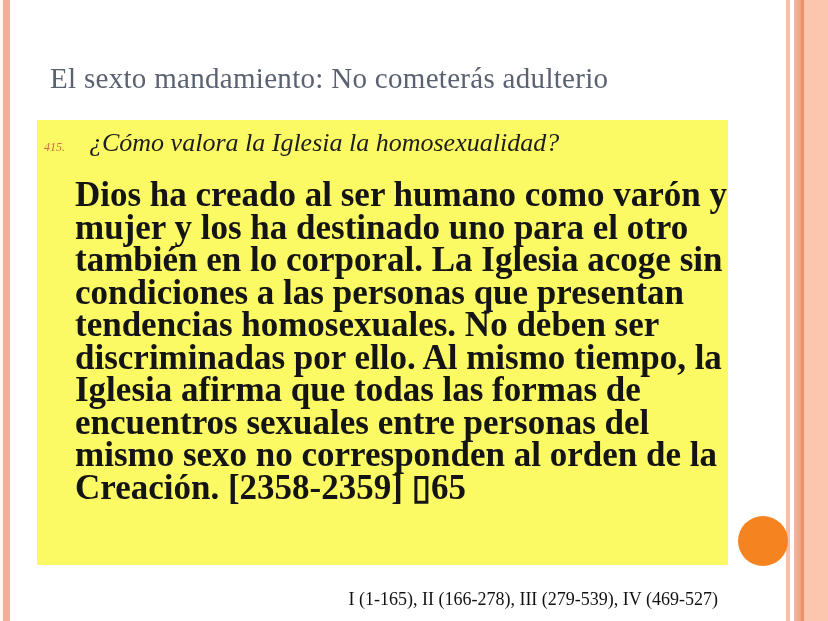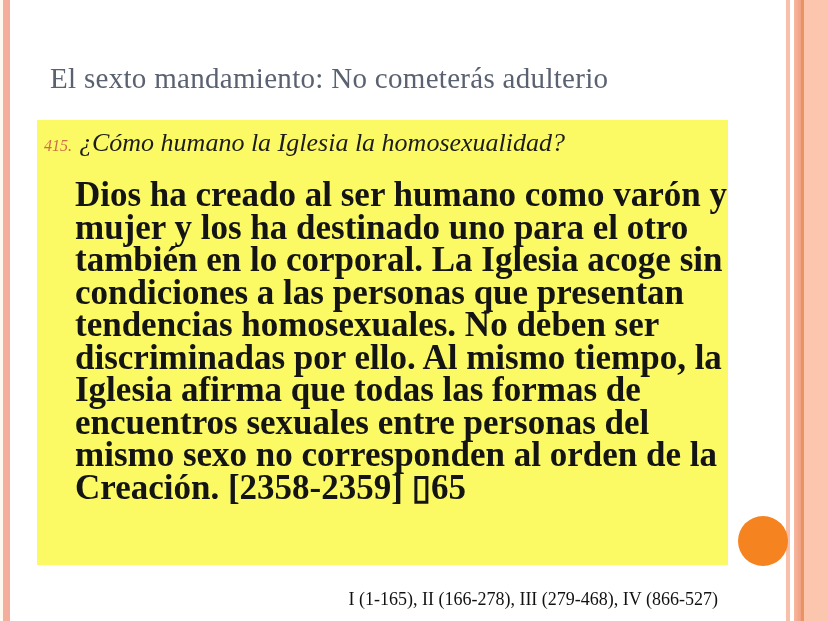--- a/index.html
+++ b/index.html
@@ -41,24 +41,24 @@
     height: 445px;
     background: #fbfa64;
   }
   .question-row {
     position: absolute;
     left: 44px;
     top: 128px;
     white-space: nowrap;
   }
   .question-number {
-    font-size: 16px;
+    font-size: 12px;
     font-style: italic;
     color: #cc6e4a;
-    margin-right: 7px;
+    margin-right: 24px;
   }
   .question-text {
     font-size: 26px;
     font-style: italic;
     color: #1c1c1c;
   }
   .answer-text {
     position: absolute;
     left: 75px;
     top: 179px;
@@ -98,31 +98,31 @@
   <div class="stripe stripe-r-thin"></div>
   <div class="stripe stripe-r-salmon"></div>
   <div class="stripe stripe-r-dark"></div>
   <div class="stripe stripe-r-band"></div>
 
   <h1 class="title">El sexto mandamiento: No cometerás adulterio</h1>
 
   <div class="question-box"></div>
 
   <div class="question-row">
-    <span class="question-number">415.</span><span class="question-text">¿Cómo humano la Iglesia la homosexualidad?</span>
+    <span class="question-number">415.</span><span class="question-text">¿Cómo valora la Iglesia la homosexualidad?</span>
   </div>
 
   <div class="answer-text">Dios ha creado al ser humano como varón y
 mujer y los ha destinado uno para el otro
 también en lo corporal. La Iglesia acoge sin
 condiciones a las personas que presentan
 tendencias homosexuales. No deben ser
 discriminadas por ello. Al mismo tiempo, la
 Iglesia afirma que todas las formas de
 encuentros sexuales entre personas del
 mismo sexo no corresponden al orden de la
 Creación. [2358-2359] ▯65</div>
 
   <div class="orange-circle"></div>
 
-  <div class="footer-ref">I (1-165), II (166-278), III (279-468), IV (866-527)</div>
+  <div class="footer-ref">I (1-165), II (166-278), III (279-539), IV (469-527)</div>
 
 </div>
 
 </body></html>

